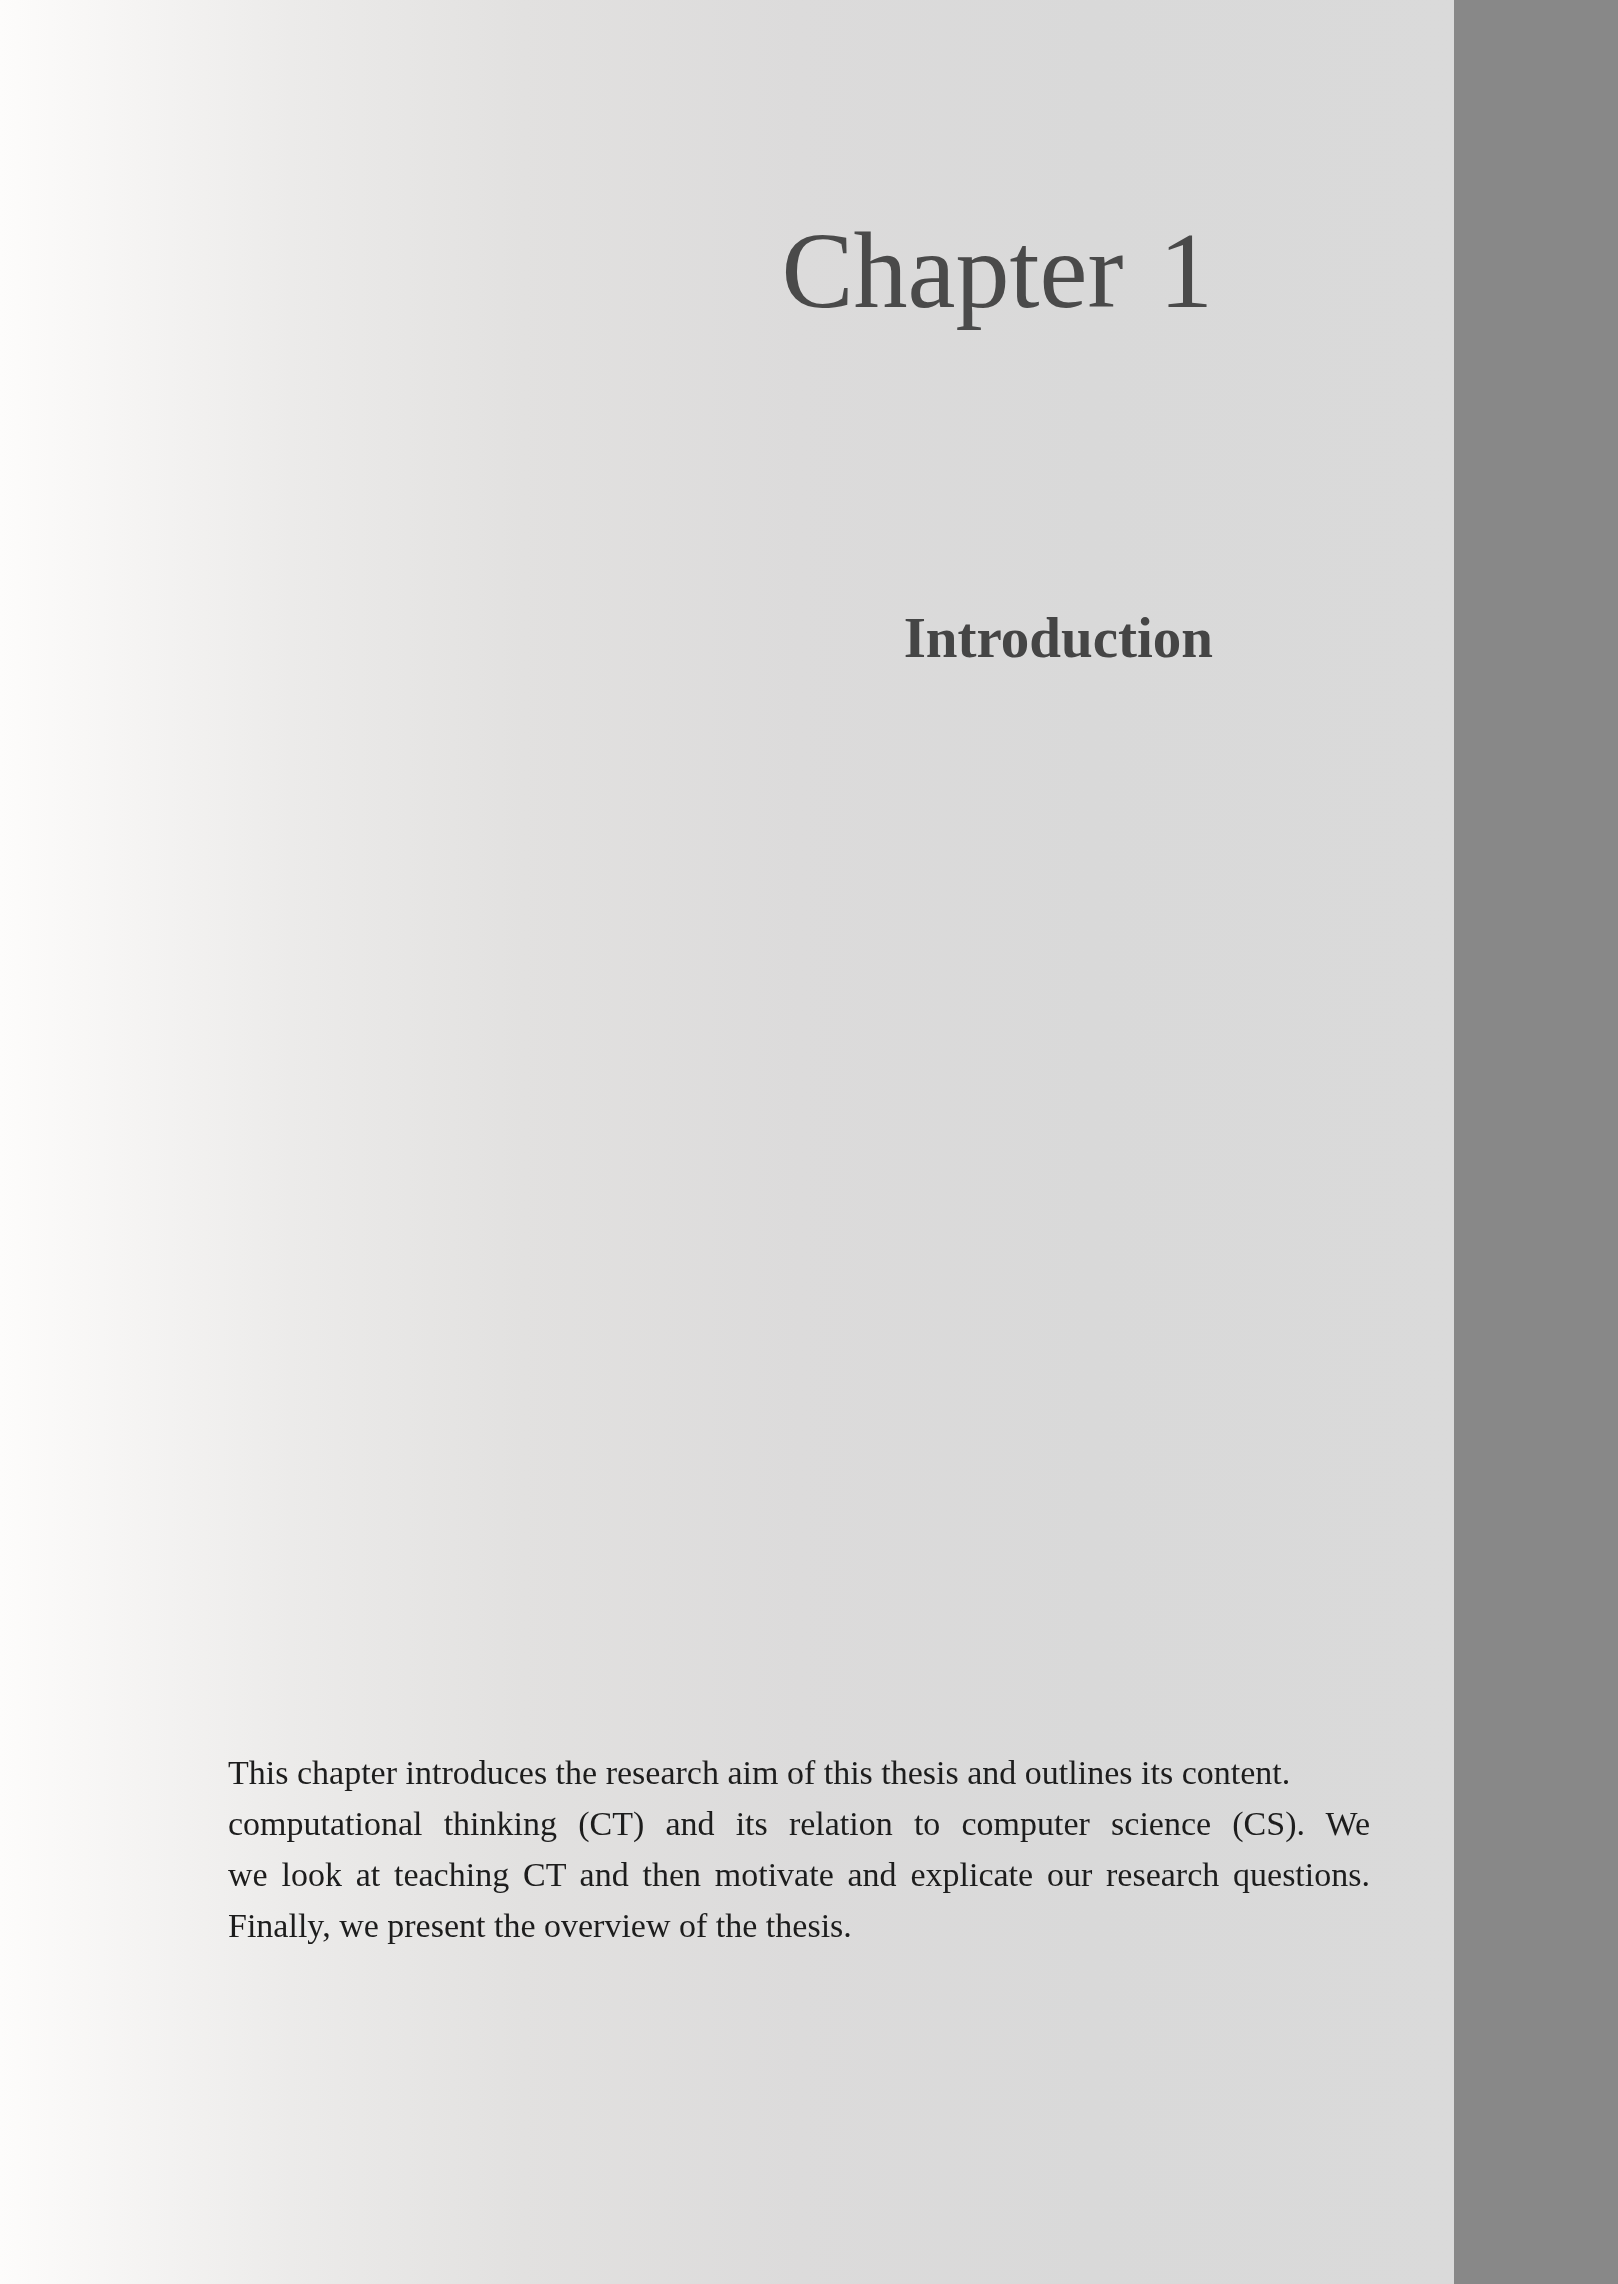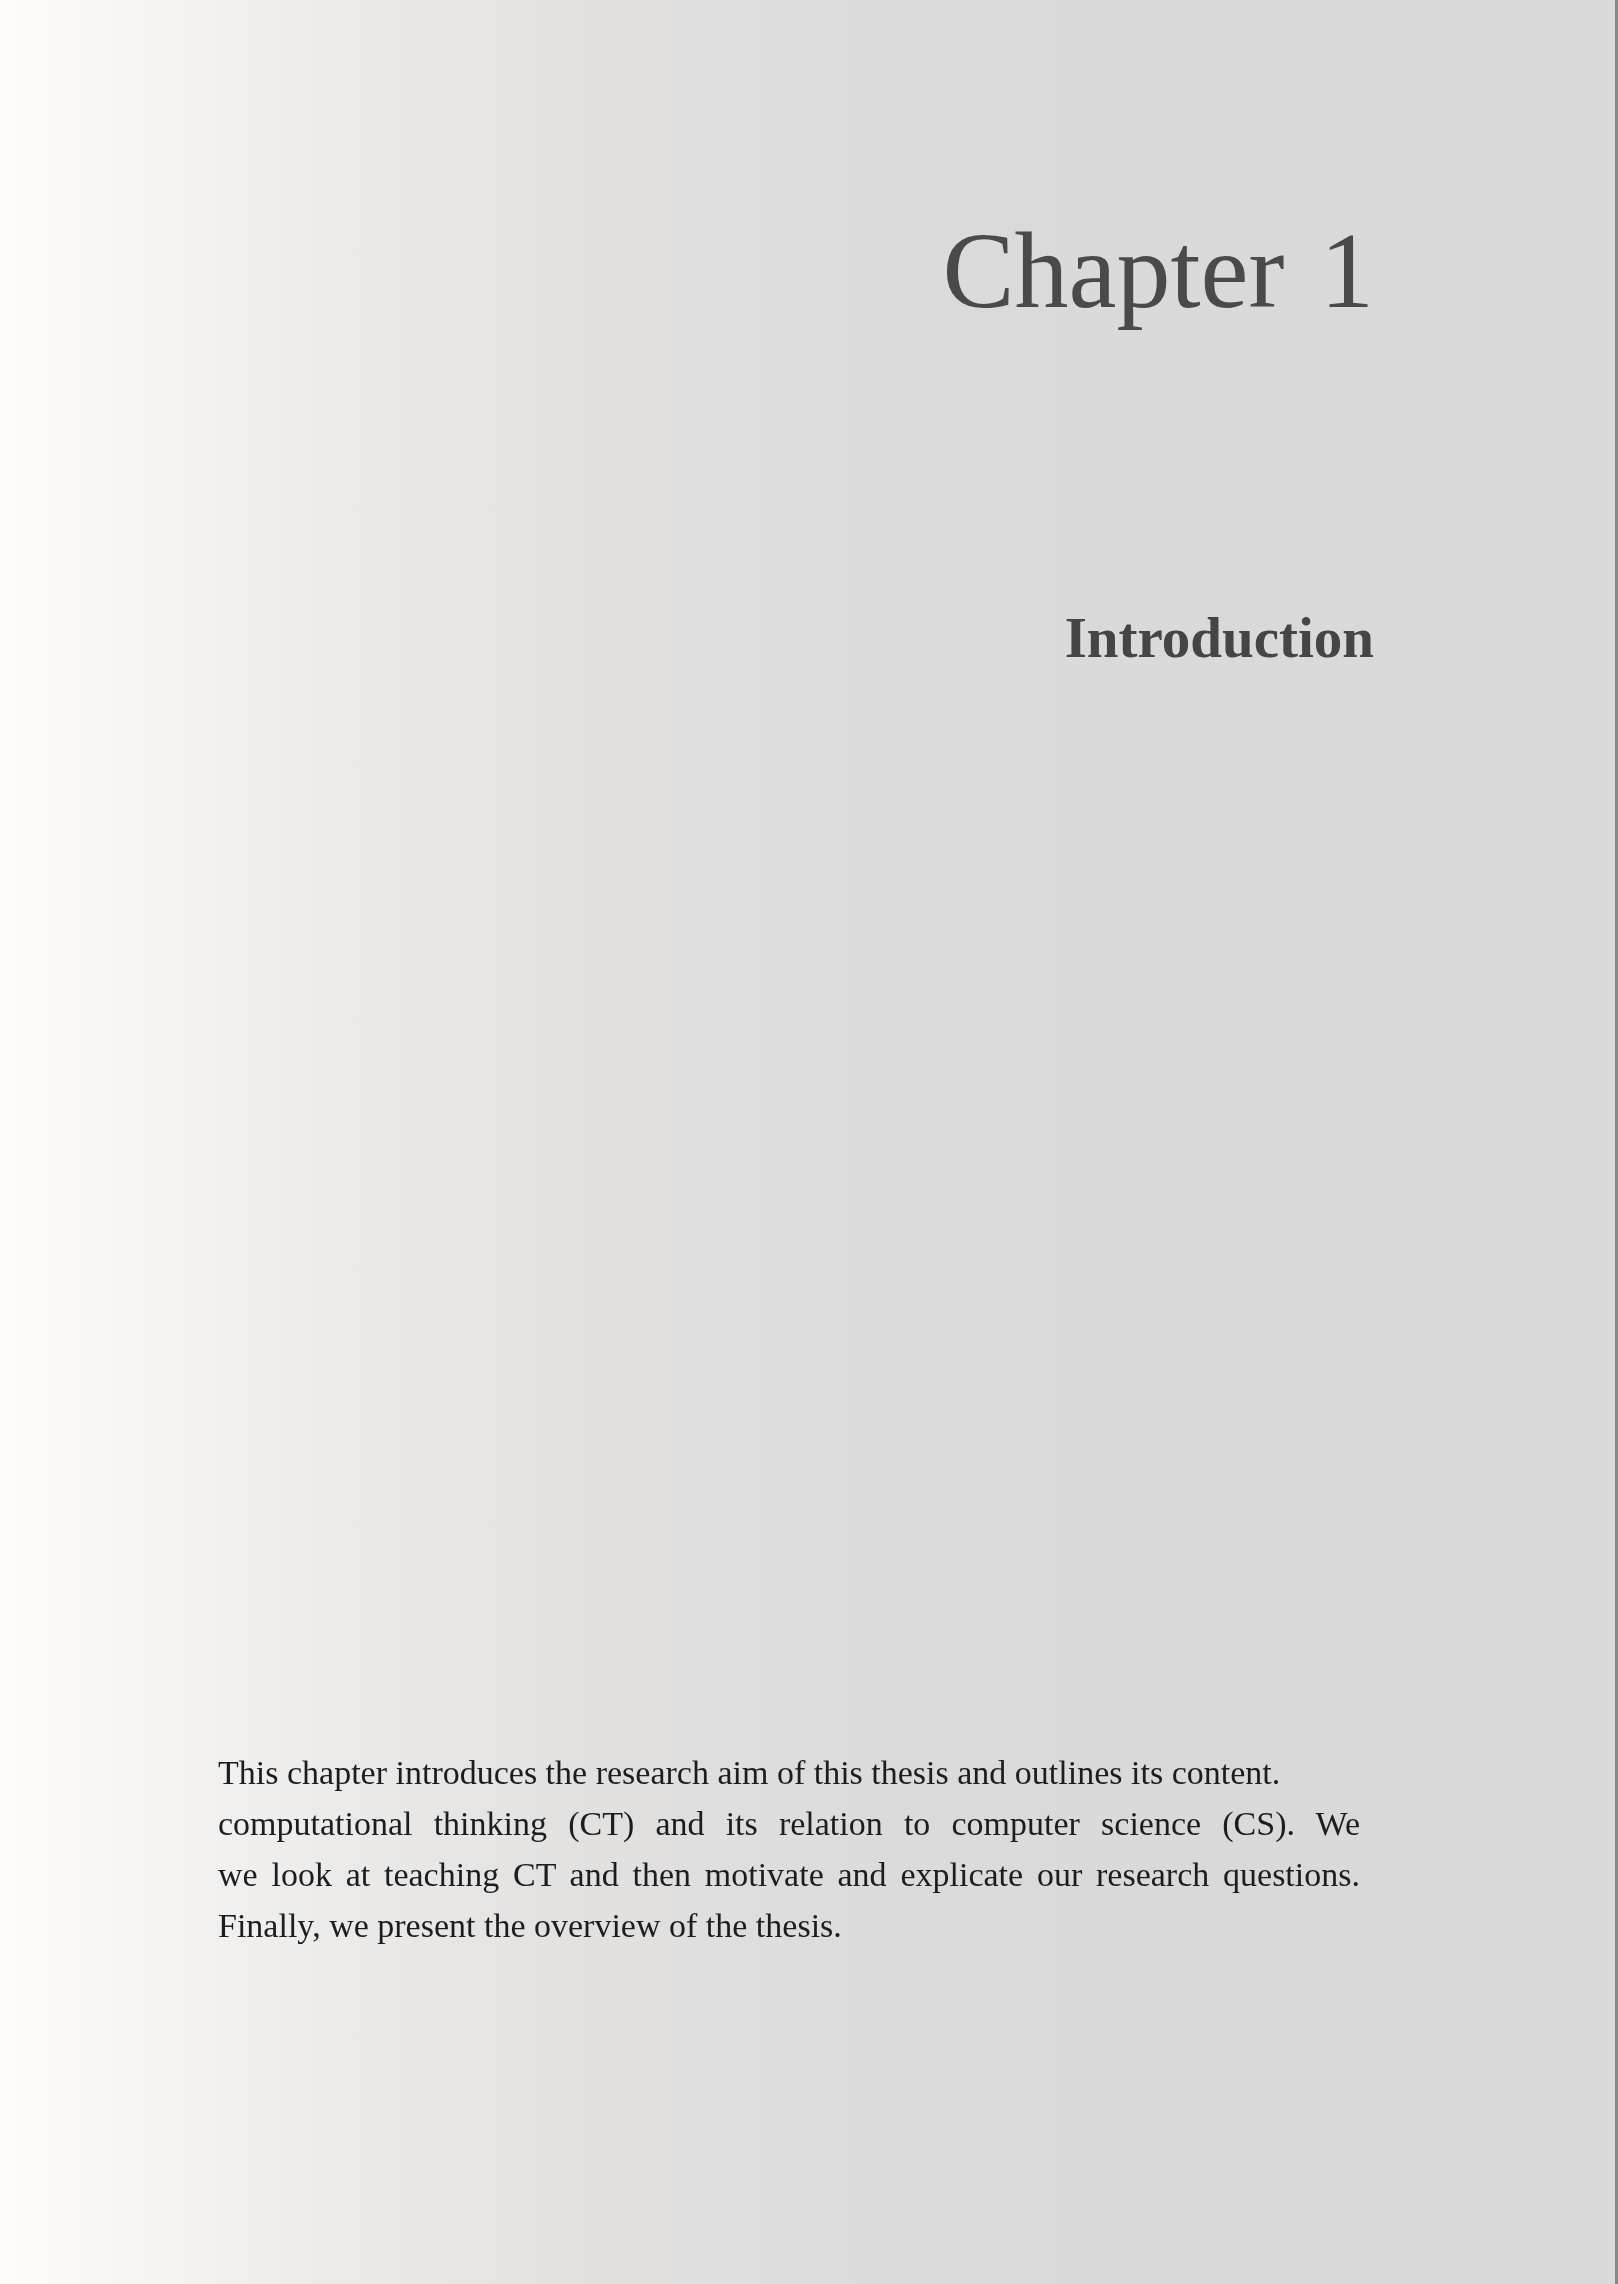--- a/index.html
+++ b/index.html
@@ -2,21 +2,21 @@
 <html style="font-size:12px"><head>
 <meta charset="utf-8">
 <style>
   html, body {
     margin: 0;
     padding: 0;
     background: #888;
   }
   .page {
     position: relative;
-    width: 1615px;
+    width: 1454px;
     height: 2284px;
     overflow: hidden;
     background: linear-gradient(to right,
       #fdfcfb 0%,
       #f7f6f5 7%,
       #eceBea 20%,
       #e2e1e0 36%,
       #dcdbdb 55%,
       #d9d9d9 75%,
       #dadada 100%);
@@ -40,21 +40,21 @@
     right: 241px;
     font-size: 57px;
     line-height: 1;
     font-weight: bold;
     color: #454545;
     white-space: nowrap;
     text-align: right;
   }
   .abstract {
     position: absolute;
-    left: 218px;
+    left: 228px;
     top: 1747px;
     width: 1142px;
     font-size: 34px;
     line-height: 51px;
     color: #1d1d1d;
   }
   .abstract .line {
     text-align: left;
   }
   .abstract .line.justify {

